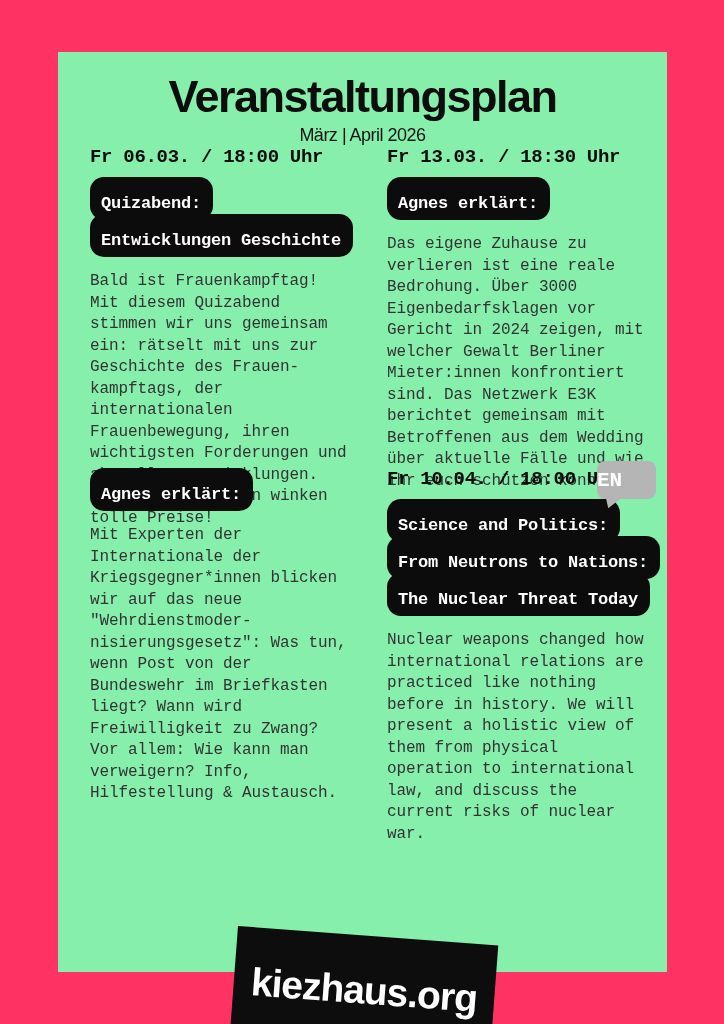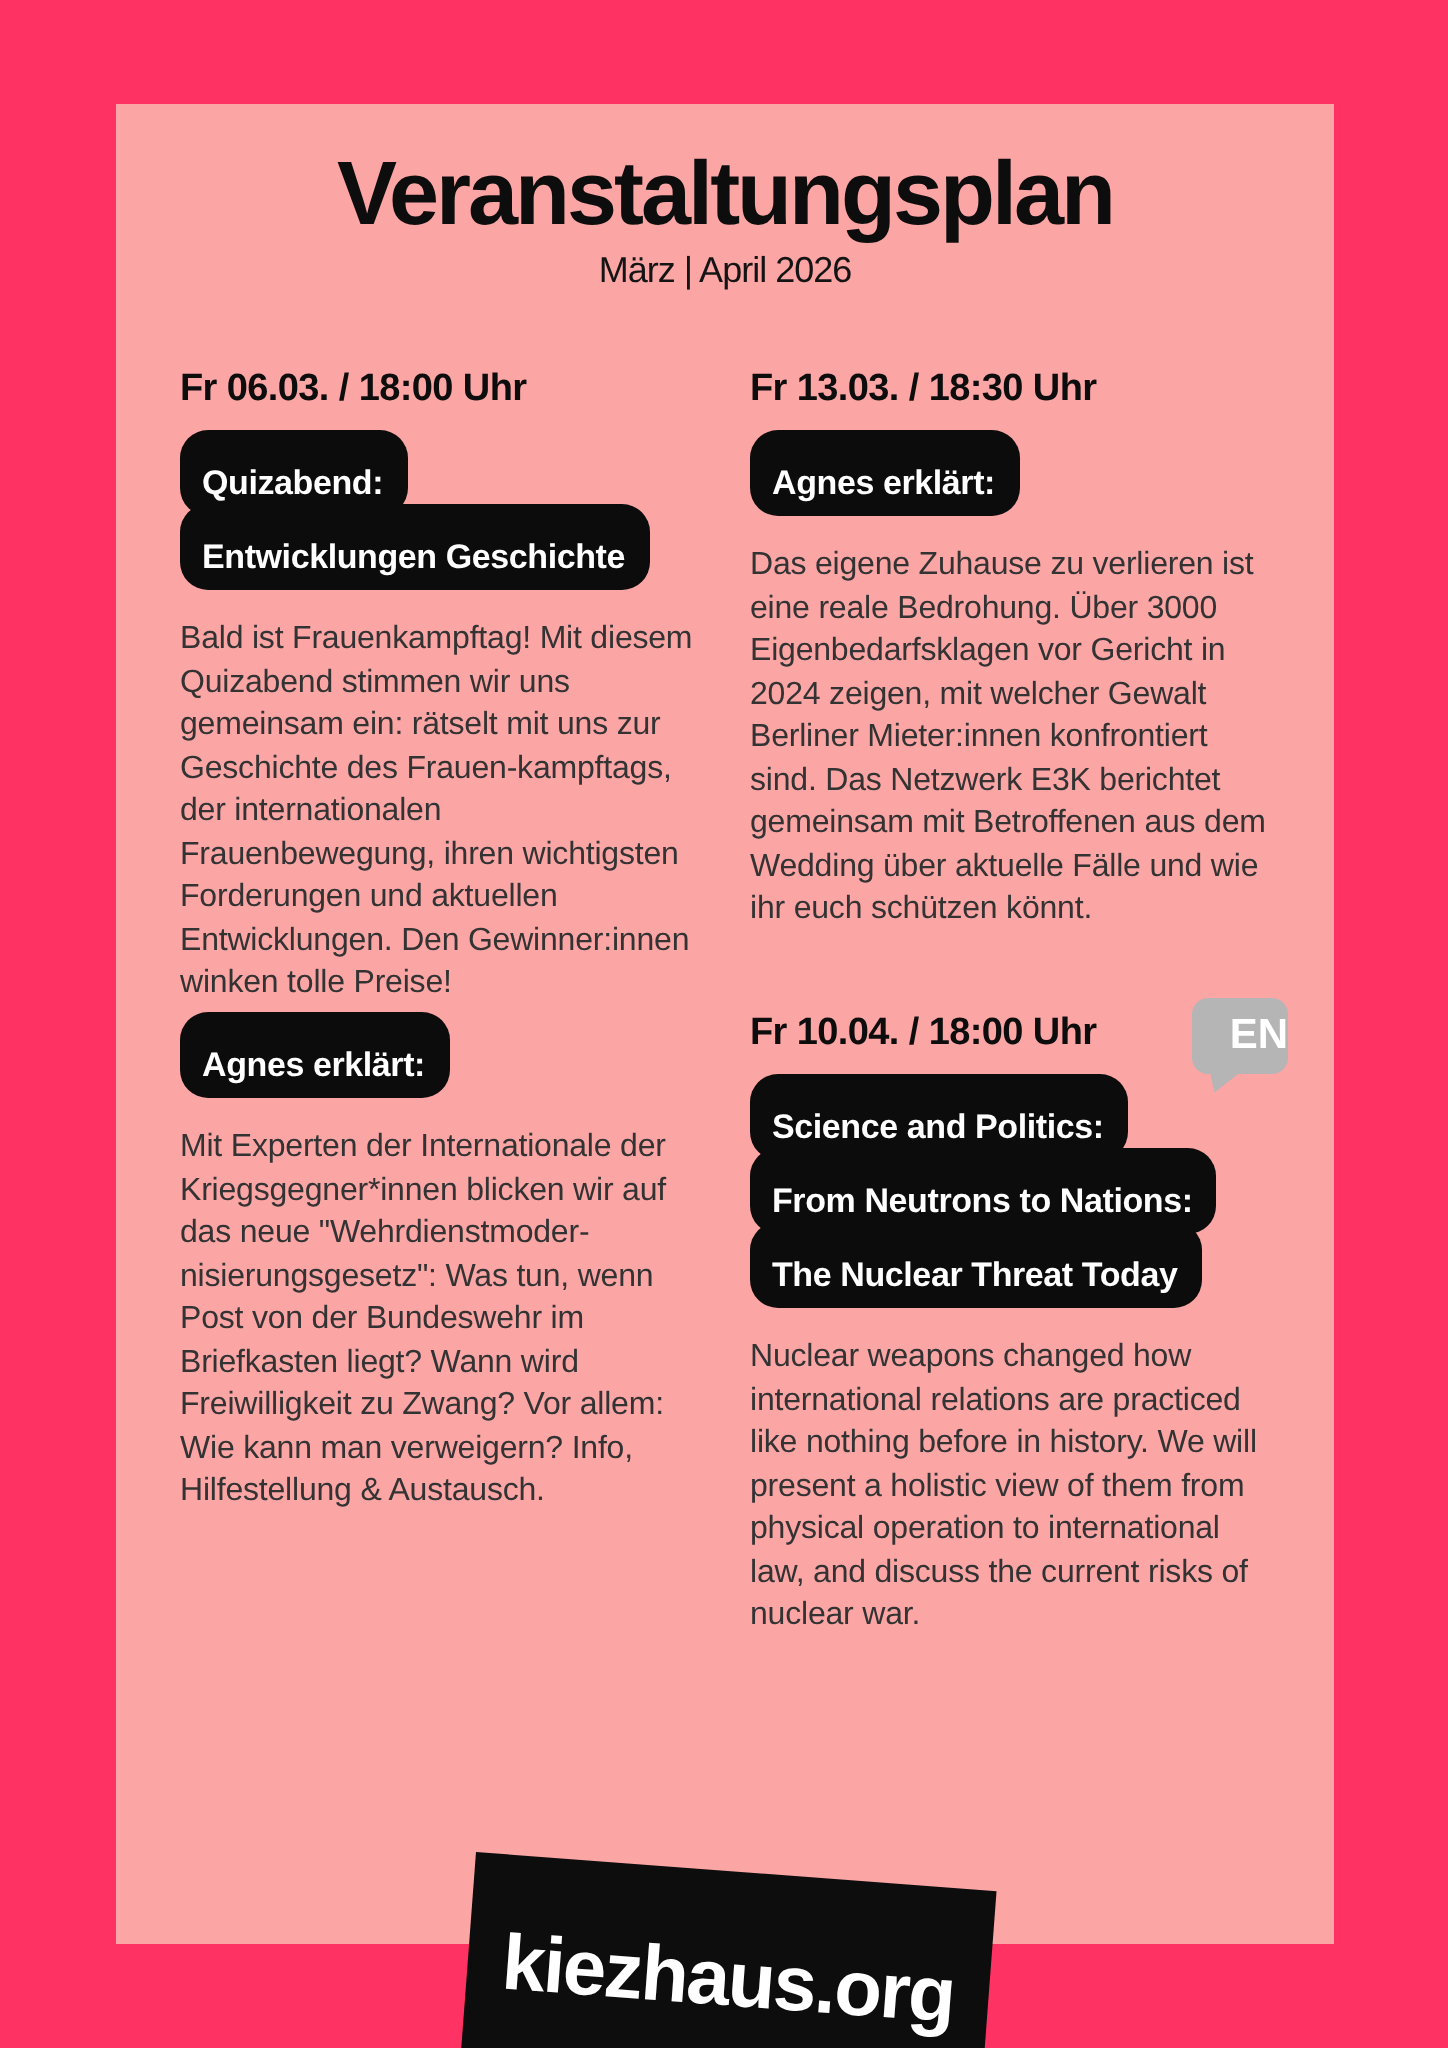--- a/index.html
+++ b/index.html
@@ -7,43 +7,43 @@
   body {
     position: relative;
     overflow: hidden;
     background: #ff3363;
     font-family: "Liberation Sans", sans-serif;
   }
   .page {
     position: absolute;
     left: 58px; top: 52px;
     width: 609px; height: 920px;
-    background: #fca5a5;
+    background: #86efac;
   }
   .masthead { padding-top: 21px; text-align: center; color: #0d0d0d; }
   .masthead h1 {
     font-size: 45px;
     font-weight: bold;
     letter-spacing: -1.5px;
     line-height: 1.05;
   }
   .masthead .subtitle {
     margin-top: 5px;
     font-size: 18px;
     font-weight: normal;
     letter-spacing: -0.5px;
     color: #141414;
   }
   .grid {
-    margin-top: 38px;
     padding-left: 32px;
     display: grid;
     grid-template-columns: 255px 255px;
     grid-template-rows: 322px auto;
-    column-gap: 30px;
+    column-gap: 42px;
+    font-family: Liberation Mono, monospace;
   }
   .event { position: relative; }
   .when {
     font-size: 19px;
     font-weight: bold;
     letter-spacing: -0.3px;
     color: #0d0d0d;
     margin-bottom: 9px;
   }
   .pills { display: block; }
@@ -65,26 +65,26 @@
     margin-top: 14px;
     font-size: 16px;
     line-height: 21.5px;
     letter-spacing: -0.1px;
     color: #333333;
     width: 258px;
   }
   .lang-badge {
     position: absolute;
     top: -7px; right: -14px;
-    width: 48px; height: 38px;
+    width: 59px; height: 38px;
     background: #b5b5b5;
     border-radius: 8px;
     display: flex;
     align-items: center;
-    justify-content: flex-end;
+    justify-content: flex-start;
     color: #ffffff;
     font-size: 21px;
     font-weight: bold;
     z-index: 3;
   }
   .lang-badge .tail {
     position: absolute;
     left: 9px; bottom: -9px;
     width: 15px; height: 10px;
     background: #b5b5b5;

